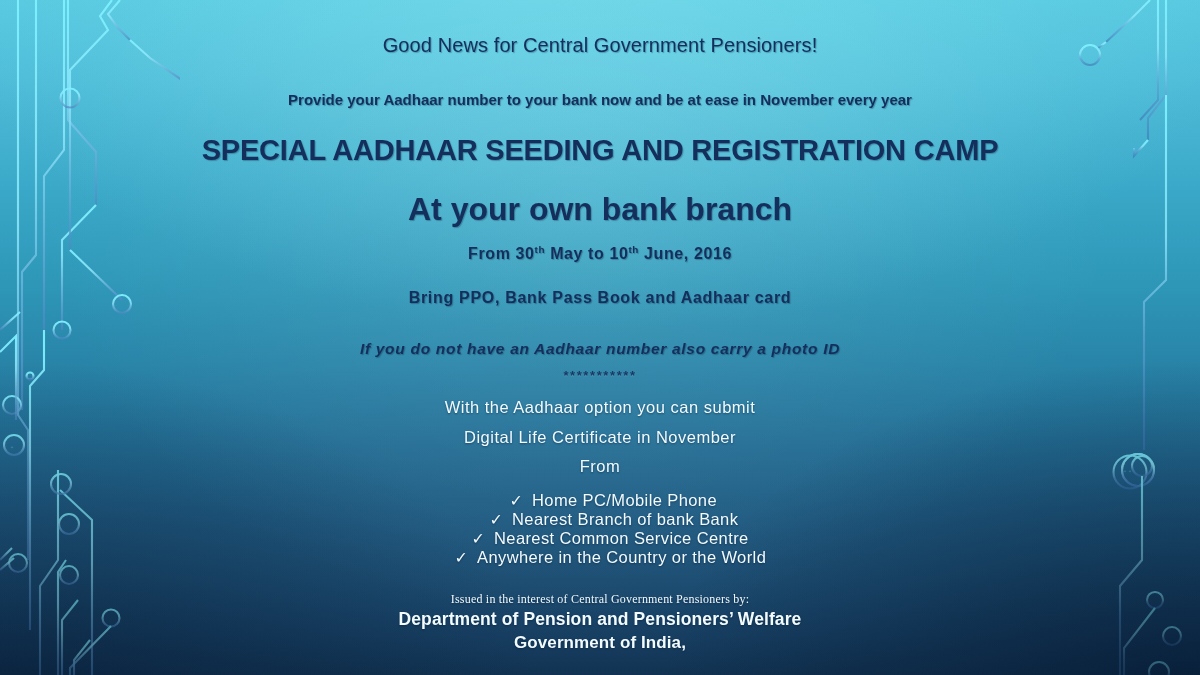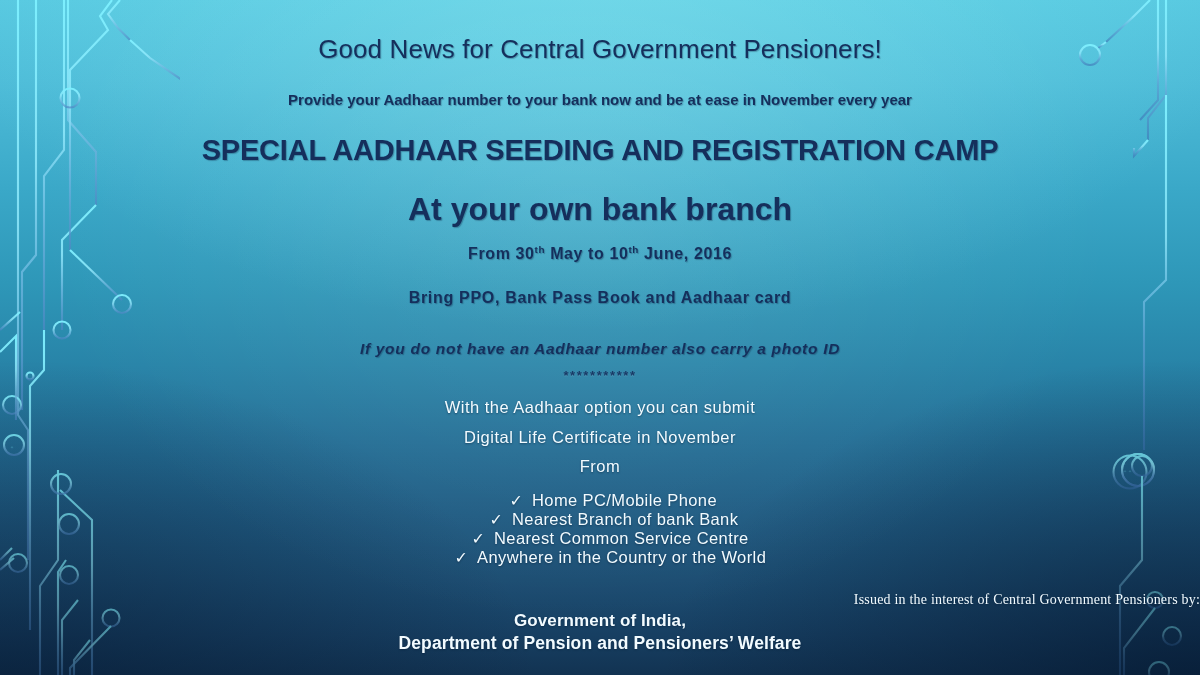--- a/index.html
+++ b/index.html
@@ -56,21 +56,21 @@
     color: #152f5c;
     text-shadow: 1px 1px 1px rgba(10,30,60,0.30);
   }
   .light {
     color: #f2fbff;
     text-shadow: 0 1px 2px rgba(6,26,50,0.45);
   }
 
   #headline {
     position: absolute; left: 0; right: 0; top: 34px;
-    font-size: 26px; font-weight: 400; letter-spacing: 0.1px;
+    font-size: 20px; font-weight: 400; letter-spacing: 0.1px;
   }
   #subhead {
     position: absolute; left: 0; right: 0; top: 91px;
     font-size: 15px; font-weight: bold;
   }
   #camp-title {
     position: absolute; left: 0; right: 0; top: 134px;
     font-size: 29px; font-weight: bold; letter-spacing: -0.2px;
   }
   #branch-line {
@@ -109,21 +109,21 @@
   }
   .check {
     display: inline-block; width: 17px; font-size: 16px;
     text-align: center; font-weight: 400;
   }
   .ch-label { padding-left: 7px; }
 
   #footer { position: absolute; left: 0; right: 0; top: 592px; }
   #issued-by {
     font-family: "Liberation Serif", serif;
-    font-size: 14px; letter-spacing: 0.2px; text-align: right;
+    font-size: 12px; letter-spacing: 0.2px;
   }
   #gov-india {
     font-size: 17px; font-weight: bold; margin-top: 3px; letter-spacing: 0.1px;
   }
   #department {
     font-size: 17.5px; font-weight: bold; margin-top: 2px; letter-spacing: 0.1px;
   }
 </style>
 </head>
 <body>
@@ -271,18 +271,18 @@
         <span class="ch-label">Nearest  Common  Service  Centre</span>
       </div>
       <div class="channel-row" style="padding-left: 453px;">
         <span class="check">✓</span>
         <span class="ch-label">Anywhere  in the Country  or the World</span>
       </div>
     </div>
 
     <div id="footer" class="light">
       <div id="issued-by">Issued in the interest of Central Government Pensioners by:</div>
+      <div id="department">Department of Pension and Pensioners’ Welfare</div>
       <div id="gov-india">Government of India,</div>
-      <div id="department">Department of Pension and Pensioners’ Welfare</div>
     </div>
 
   </div>
 </div>
 
 </body></html>

